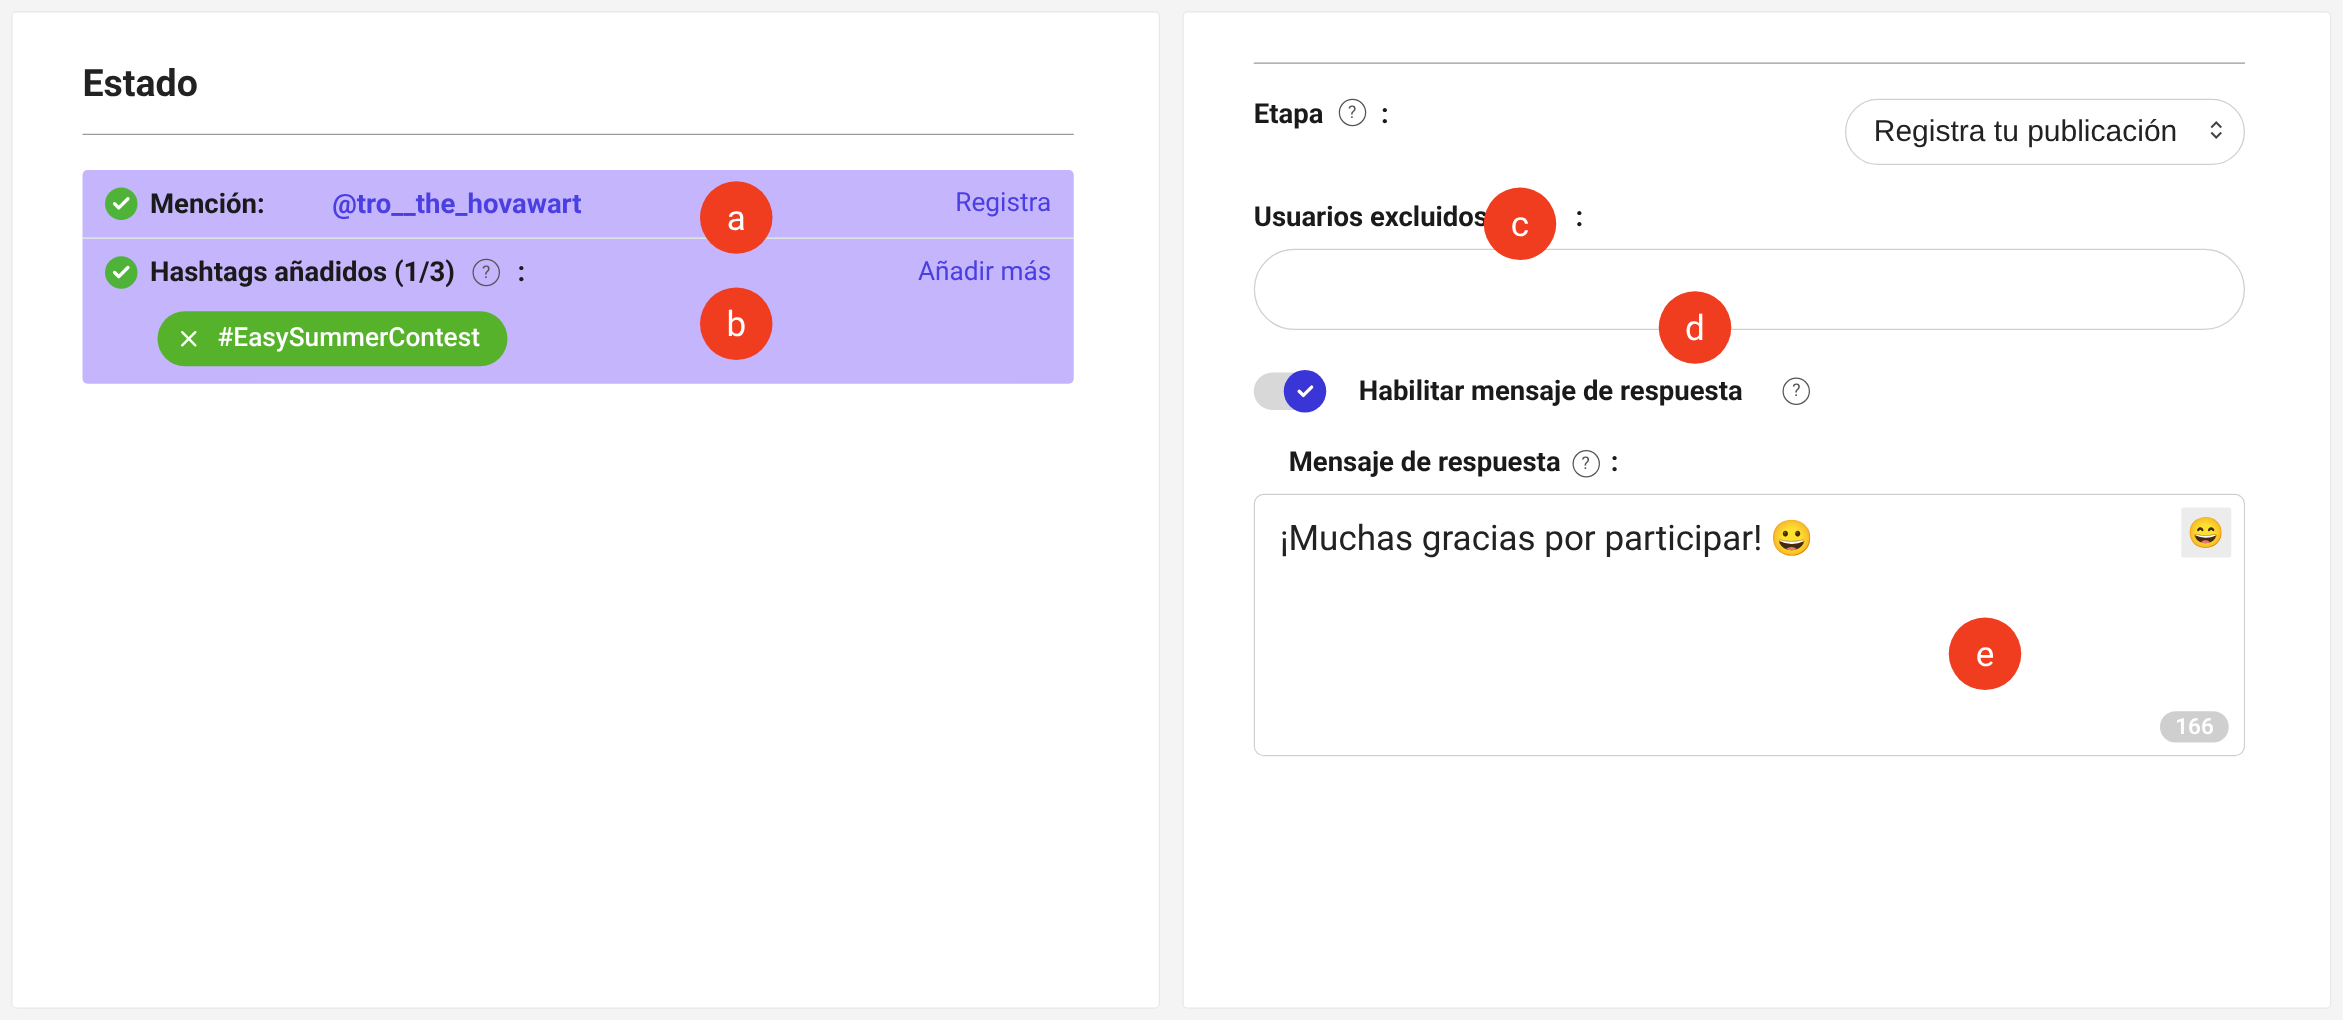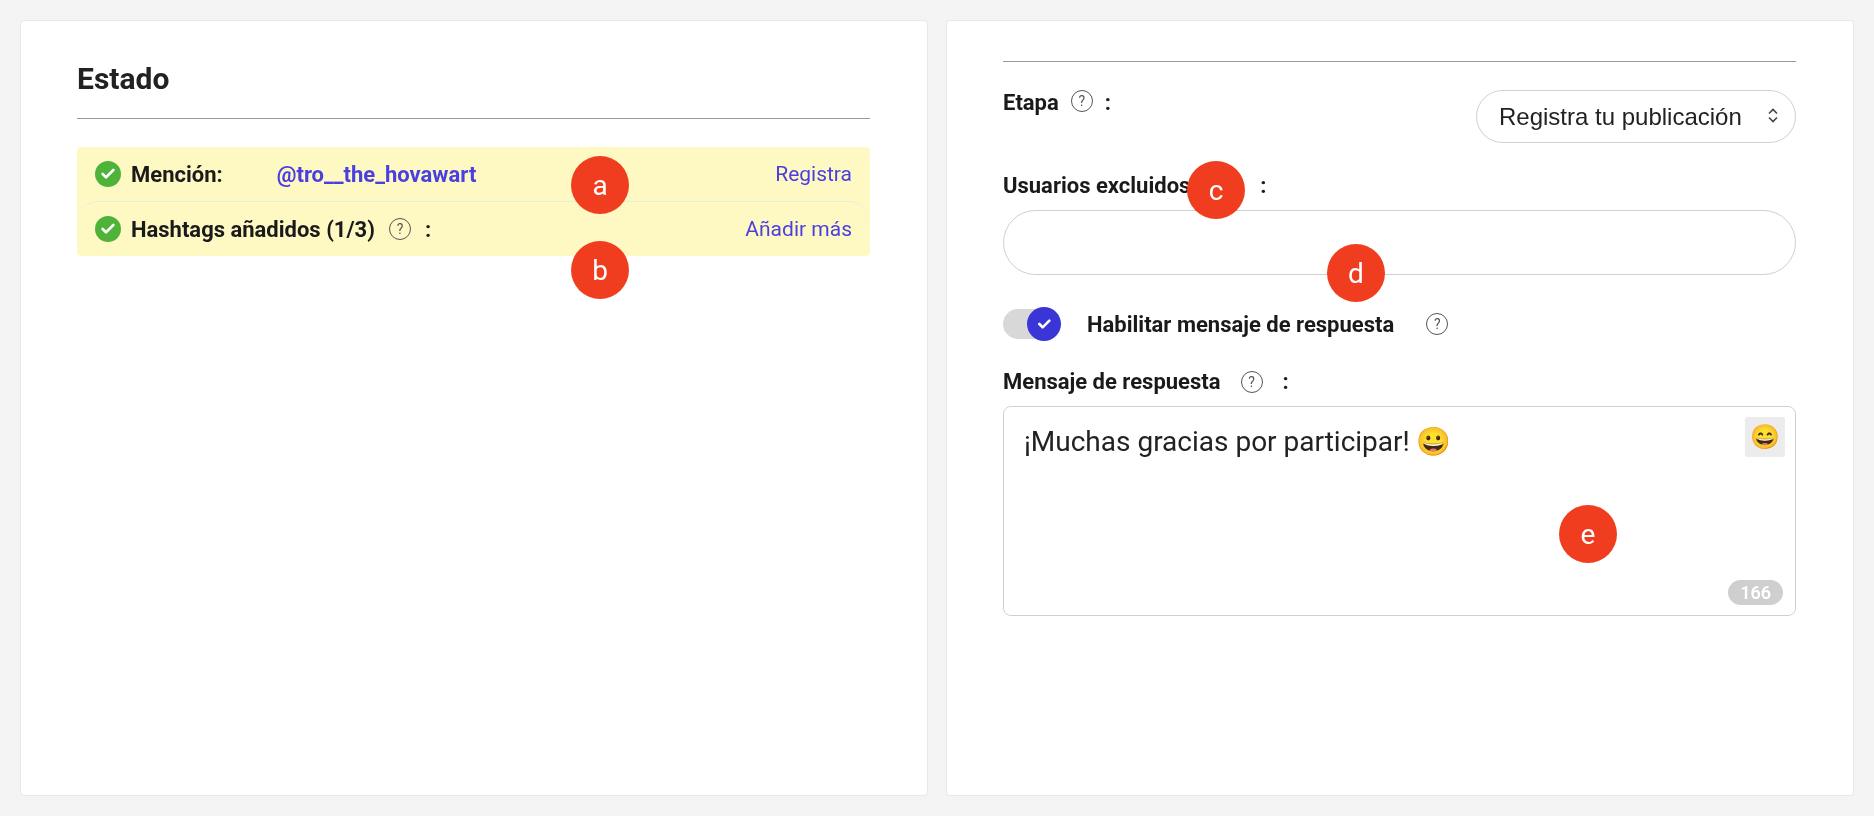--- a/index.html
+++ b/index.html
@@ -6,21 +6,21 @@
   html, body { width: 100%; height: 100%; }
   body {
     font-family: -apple-system, BlinkMacSystemFont, "Segoe UI", Roboto, "Helvetica Neue", Arial, sans-serif;
     background: #fff;
     color: #1a1a1a;
     font-size: 20px;
   }
   .outer {
     display: flex;
     gap: 18px;
-    padding: 20px;
+    padding: 9px;
     width: 1874px;
     height: 816px;
     background: #f4f4f4;
   }
   .panel-wrapper {
     flex: 1;
     border: 1px solid #e8e8e8;
     border-radius: 4px;
     background: #fff;
   }
@@ -41,35 +41,34 @@
     color: #222;
     margin-bottom: 22px;
   }
   hr.rule {
     border: none;
     border-top: 1px solid #9a9a9a;
     margin-bottom: 28px;
   }
   
   .status-box {
-    background: #fef9c3;
+    background: #c4b5fd;
     border-radius: 4px;
     padding: 0;
   }
   .status-row {
     display: flex;
     align-items: center;
     padding: 14px 18px;
     gap: 10px;
     position: relative;
   }
   .status-row + .status-row {
     border-top: 1px solid #e3efdc;
     flex-wrap: wrap;
-    border-radius: 21px;
   }
   .check-circle {
     width: 26px;
     height: 26px;
     border-radius: 50%;
     background: #4fb33a;
     display: inline-flex;
     align-items: center;
     justify-content: center;
     flex: 0 0 26px;
@@ -211,22 +210,23 @@
     border-radius: 50%;
     background: #3a35d6;
     display: flex;
     align-items: center;
     justify-content: center;
   }
   .toggle .knob svg { width: 16px; height: 16px; }
   .reply-label-row {
     display: flex;
     align-items: center;
-    gap: 16px;
+    gap: 5px;
     margin-bottom: 12px;
+    margin-left: 28px;
   }
   .reply-box {
     border: 1px solid #cfcfcf;
     border-radius: 8px;
     position: relative;
     height: 210px;
   }
   .reply-textarea {
     width: 100%;
     height: 100%;
@@ -308,20 +308,31 @@
           <span class="check-circle">
             <svg viewBox="0 0 24 24" fill="none" stroke="#fff" stroke-width="4" stroke-linecap="round" stroke-linejoin="round">
                 <polyline points="4 12 9 17 20 6"></polyline>
               </svg>
           </span>
           <span class="hashtag-label">Hashtags añadidos (1/3)</span>
           <span class="help-circle">?</span>
           <span class="hashtag-label">:</span>
           <span class="row-action">Añadir más</span>
 
+          <div class="hashtag-pills">
+            <span class="pill">
+              <span class="x-icon">
+                <svg viewBox="0 0 24 24" stroke="#fff" stroke-width="2.5" stroke-linecap="round">
+                    <line x1="5" y1="5" x2="19" y2="19"></line>
+                    <line x1="19" y1="5" x2="5" y2="19"></line>
+                  </svg>
+              </span>
+              <span>#EasySummerContest</span>
+            </span>
+          </div>
         </div>
 
       </div>
     </div>
 
     <div class="ann" style="left:550px; top:135px;">a</div>
     <div class="ann" style="left:550px; top:220px;">b</div>
   </div>
 
   <div class="panel-wrapper" id="wrap-right">

